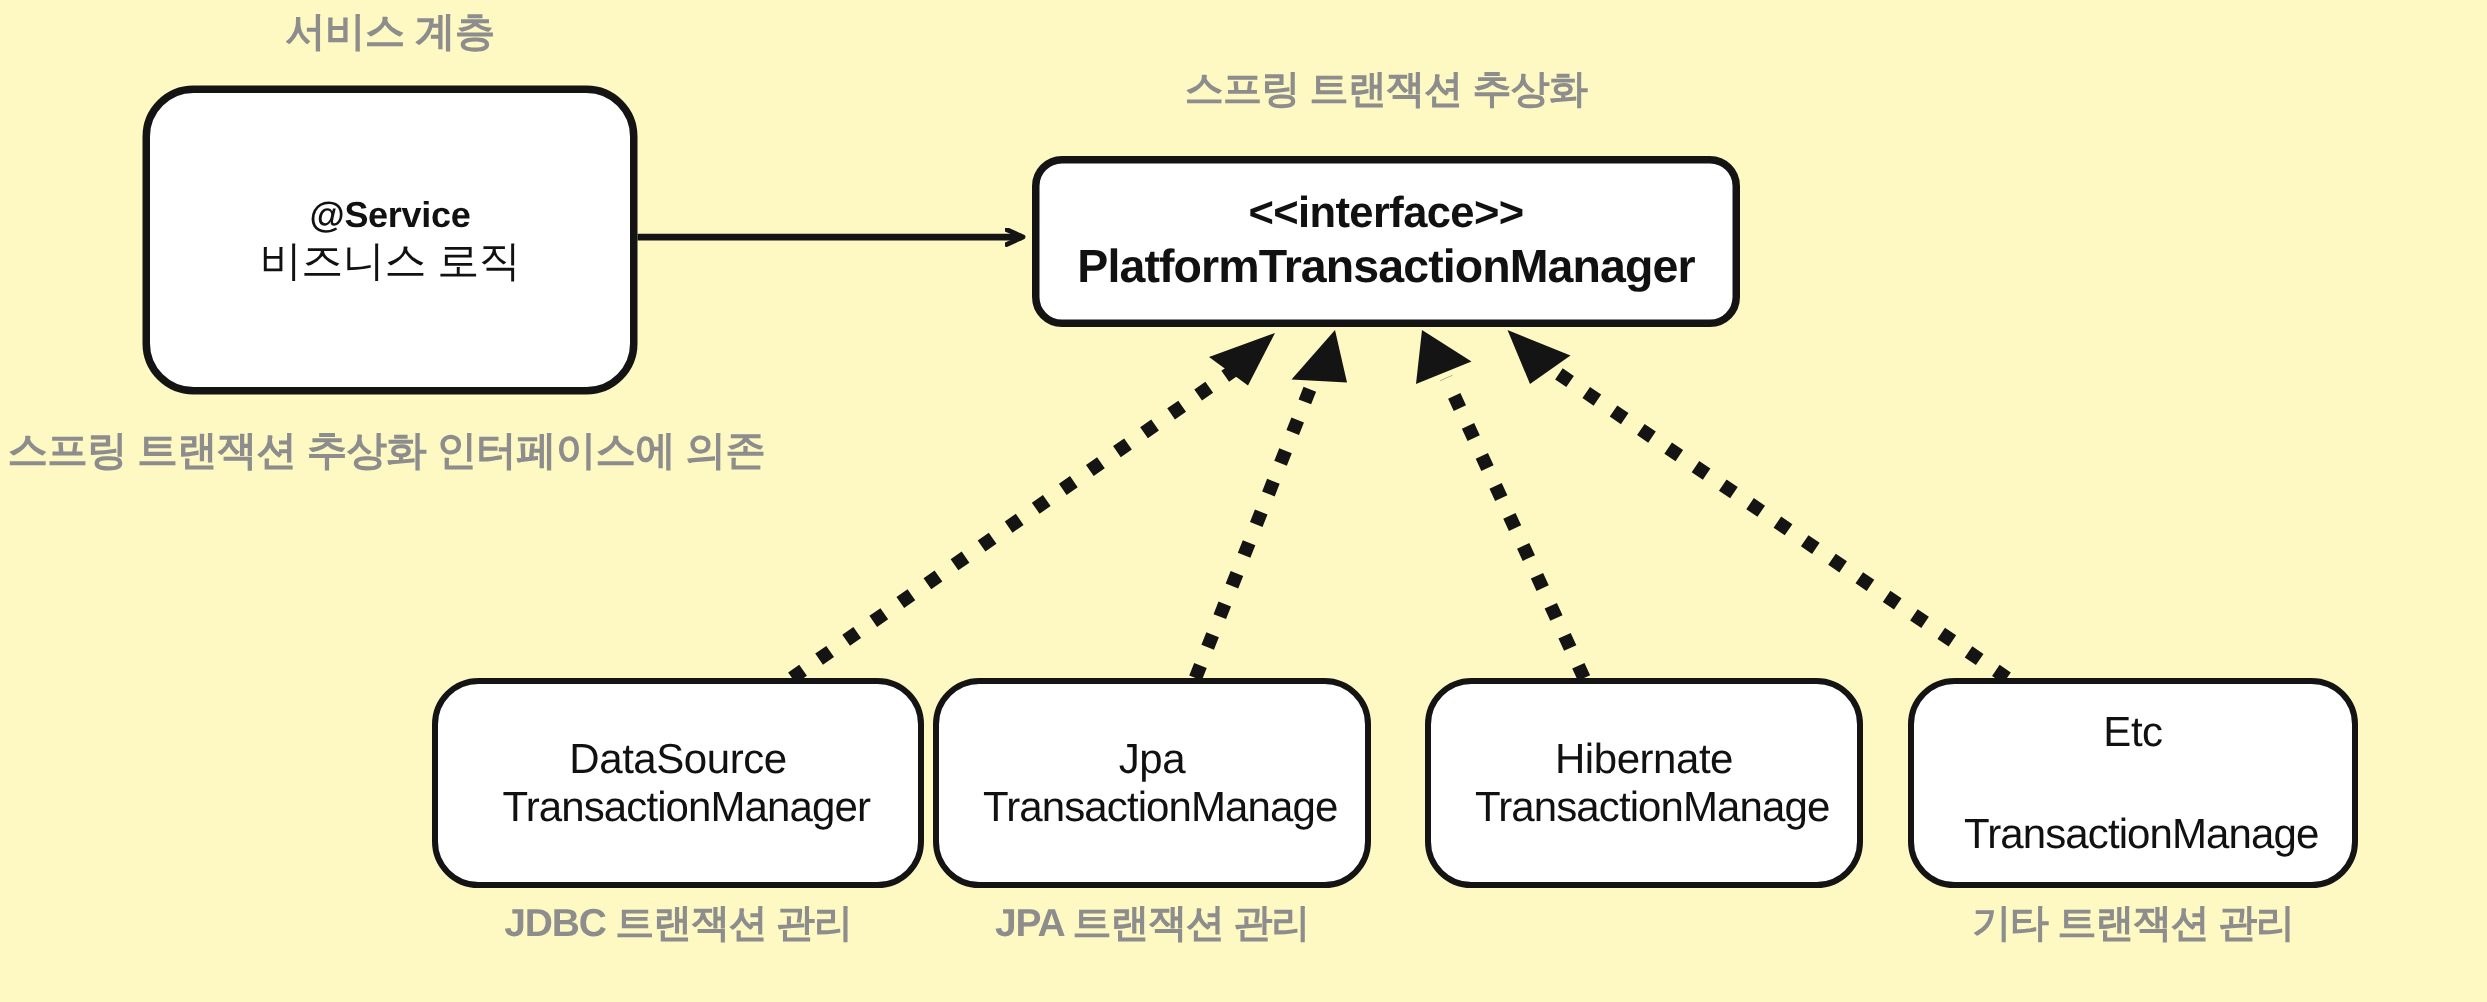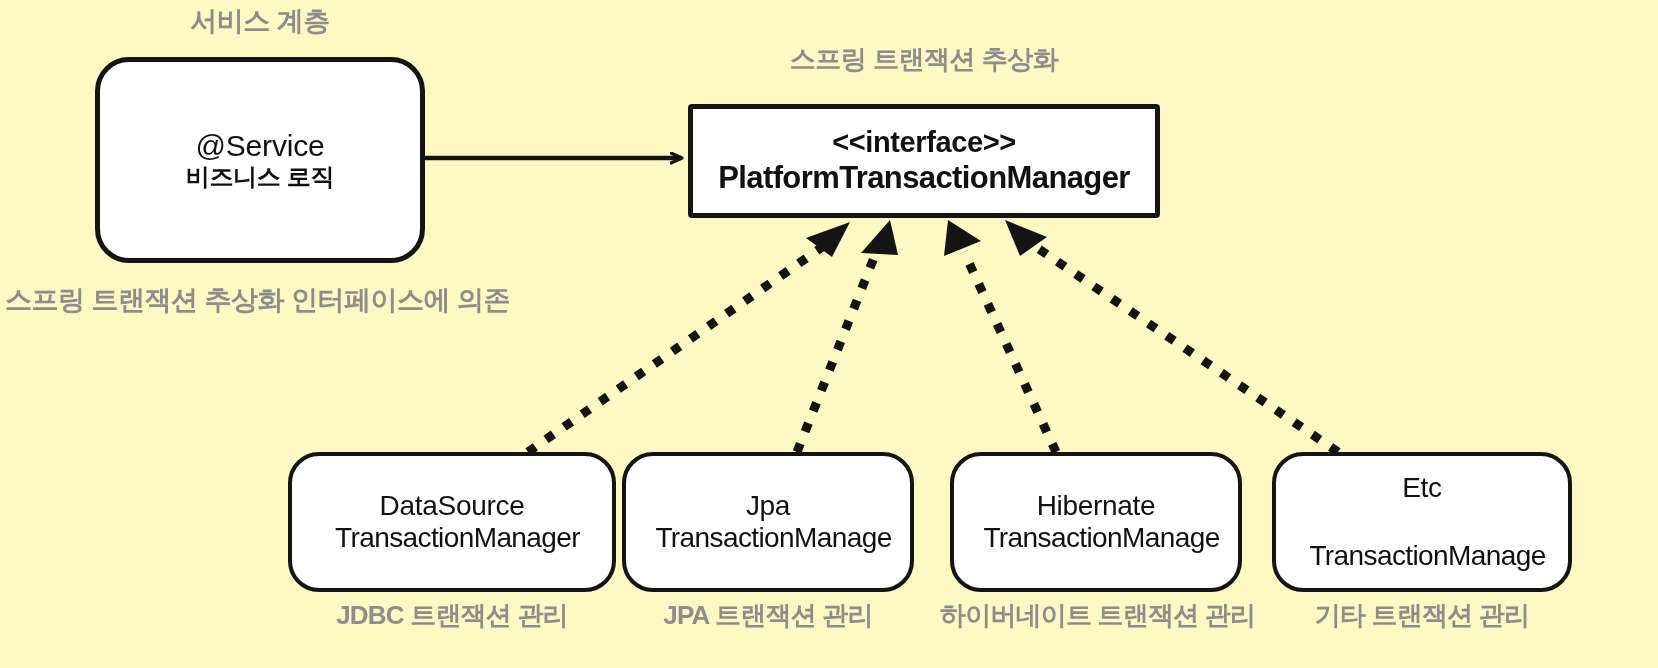--- a/index.html
+++ b/index.html
@@ -50,36 +50,36 @@
   
   #node-service {
     left: 95px;
     top: 57px;
     width: 330px;
     height: 206px;
     border-radius: 34px;
     border-width: 5px;
   }
   #node-service .line1 {
-    font-size: 30px;
+    font-size: 24px;
+    font-weight: 700;
+    letter-spacing: -0.2px;
+  }
+  #node-service .line2 {
+    font-size: 28px;
     font-weight: 400;
-    letter-spacing: -0.2px;
-  }
-  #node-service .line2 {
-    font-size: 24px;
-    font-weight: 700;
     letter-spacing: -0.3px;
   }
   
   #node-interface {
     left: 688px;
     top: 104px;
     width: 472px;
     height: 114px;
-    border-radius: 4px;
+    border-radius: 20px;
     border-width: 5px;
   }
   #node-interface .line1 {
     font-size: 29px;
     font-weight: 700;
     letter-spacing: -0.4px;
   }
   #node-interface .line2 {
     font-size: 31px;
     font-weight: 700;
@@ -218,16 +218,15 @@
     <span class="line1">Hibernate</span>
     <span class="line2">TransactionManage</span>
   </div>
   <div class="node impl" id="node-impl-3">
     <span class="line1">Etc</span>
     <span class="line2">TransactionManage</span>
   </div>
 
   <div class="impl-caption" id="cap-impl-0">JDBC 트랜잭션 관리</div>
   <div class="impl-caption" id="cap-impl-1">JPA 트랜잭션 관리</div>
-  <div class="impl-caption" id="cap-impl-2">하이버네이트 트랜잭션 관리</div>
   <div class="impl-caption" id="cap-impl-3">기타 트랜잭션 관리</div>
 
 </div>
 
 </body></html>

